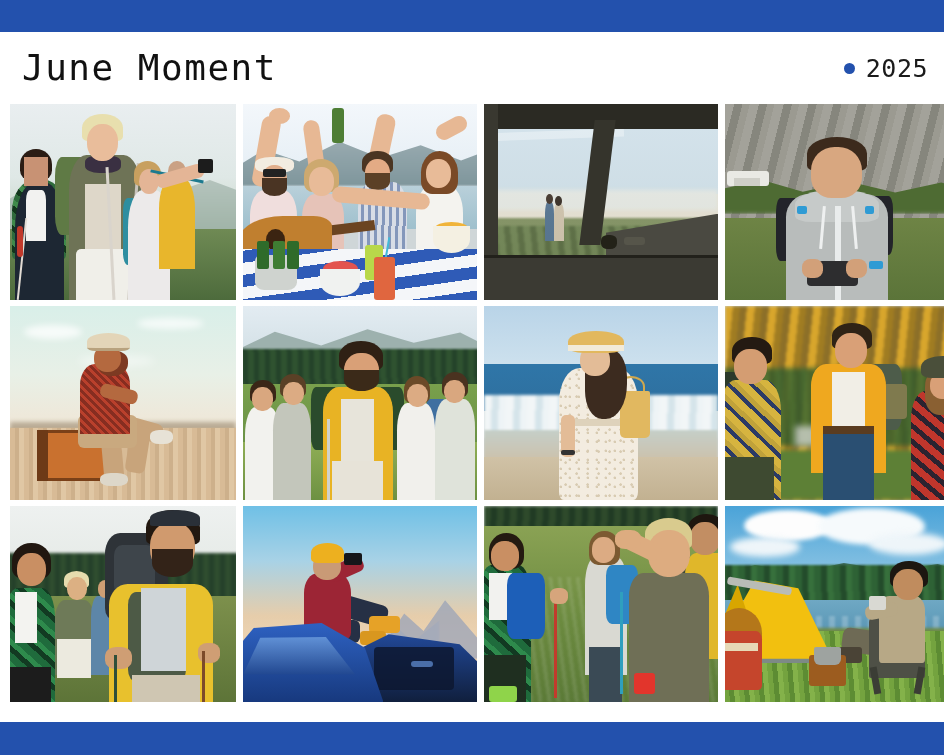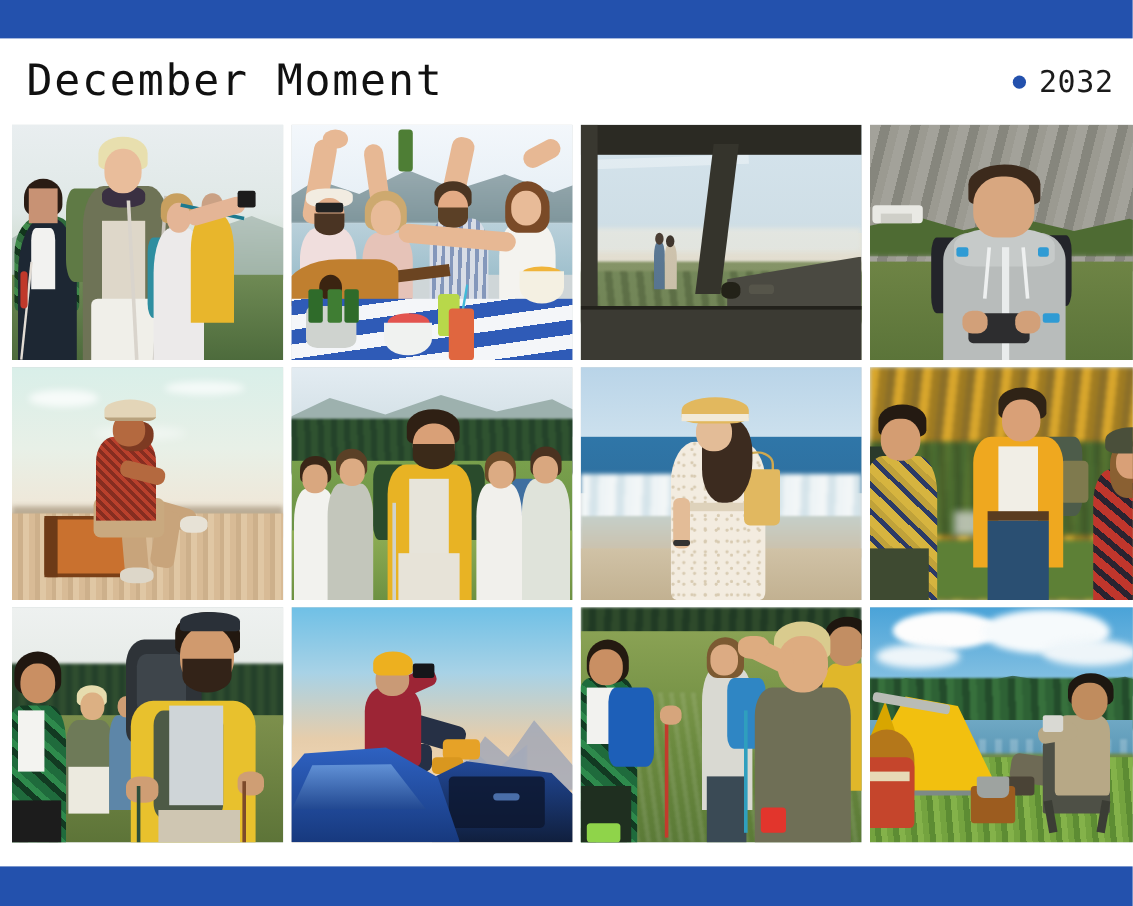--- a/index.html
+++ b/index.html
@@ -426,24 +426,24 @@
   .p12-pot{ left:38%; top:72%; width:12%; height:9%; background:#9ea3a0; border-radius:2px 2px 6px 6px;}
 </style>
 </head>
 <body>
 
 <div class="page">
 
   <div class="bar-top"></div>
 
   <div class="header">
-    <div class="title">December Moment</div>
+    <div class="title">June Moment</div>
     <div class="year-wrap">
       <span class="year-dot"></span>
-      <span class="year-label">2032</span>
+      <span class="year-label">2025</span>
     </div>
   </div>
 
   <div class="grid">
 
     <div class="cell">
       <div class="ph">
         <div class="p1-sky sky"></div>
           <div class="p1-mt"></div>
           <div class="p1-gr ground"></div>

